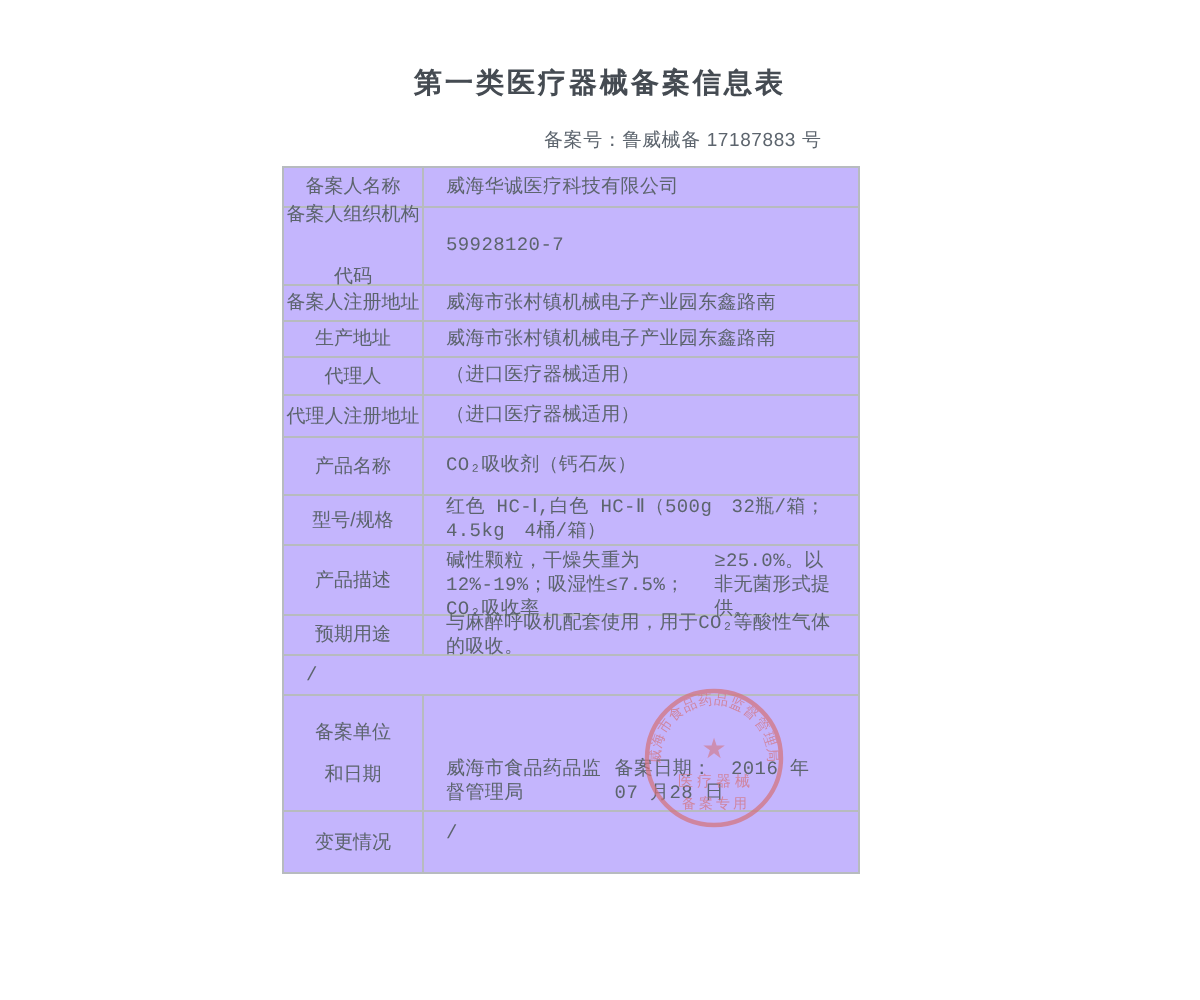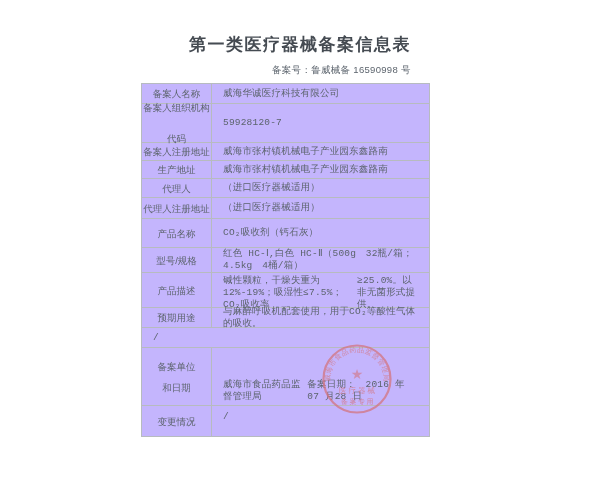--- a/index.html
+++ b/index.html
@@ -6,21 +6,21 @@
     --ink:#5c646d; --title_ink:#454b52; --line:#b7bbbf; --stamp:#d4737c;
   }
   *{margin:0;padding:0;box-sizing:border-box;}
   html,body{width:600px;height:500px;}
   body{
     position:relative;background:#ffffff;overflow:hidden;
     font-family:"Liberation Sans", sans-serif;color:var(--ink);
   }
   .title{
     position:absolute;left:0;right:0;top:33px;text-align:center;
-    font-size:17px;font-weight:bold;letter-spacing:1.5px;color:var(--title_ink);
+    font-size:14px;font-weight:bold;letter-spacing:1.5px;color:var(--title_ink);
   }
   .record-no{
     position:absolute;left:272px;top:64px;font-size:9.5px;letter-spacing:0.3px;
   }
   .info-table{
     position:absolute;left:141px;top:83px;width:289px;
     border:1px solid var(--line);background:#c4b5fd;font-size:9.5px;
   }
   .row{display:flex;border-bottom:1px solid var(--line);}
   .row:last-child{border-bottom:none;}
@@ -39,21 +39,21 @@
     line-height:12px;letter-spacing:0.2px;font-family:Liberation Mono, monospace;
   }
   .value.multiline{flex-direction:row;align-items:flex-start;justify-content:center;gap:7px;}
   .value.authority{align-items:flex-end;justify-content:center;gap:5px;padding-right:18px;}
   .stamp{position:absolute;left:318px;top:340px;pointer-events:none;}
 </style>
 </head>
 <body>
 
 <div class="title">第一类医疗器械备案信息表</div>
-<div class="record-no">备案号：鲁威械备 16590998 号</div>
+<div class="record-no">备案号：鲁威械备 17187883 号</div>
 
 <div class="info-table">
 
   <div class="row r1">
     <div class="label">备案人名称</div>
     <div class="value">威海华诚医疗科技有限公司</div>
   </div>
 
   <div class="row r2">
     <div class="label two-line">

